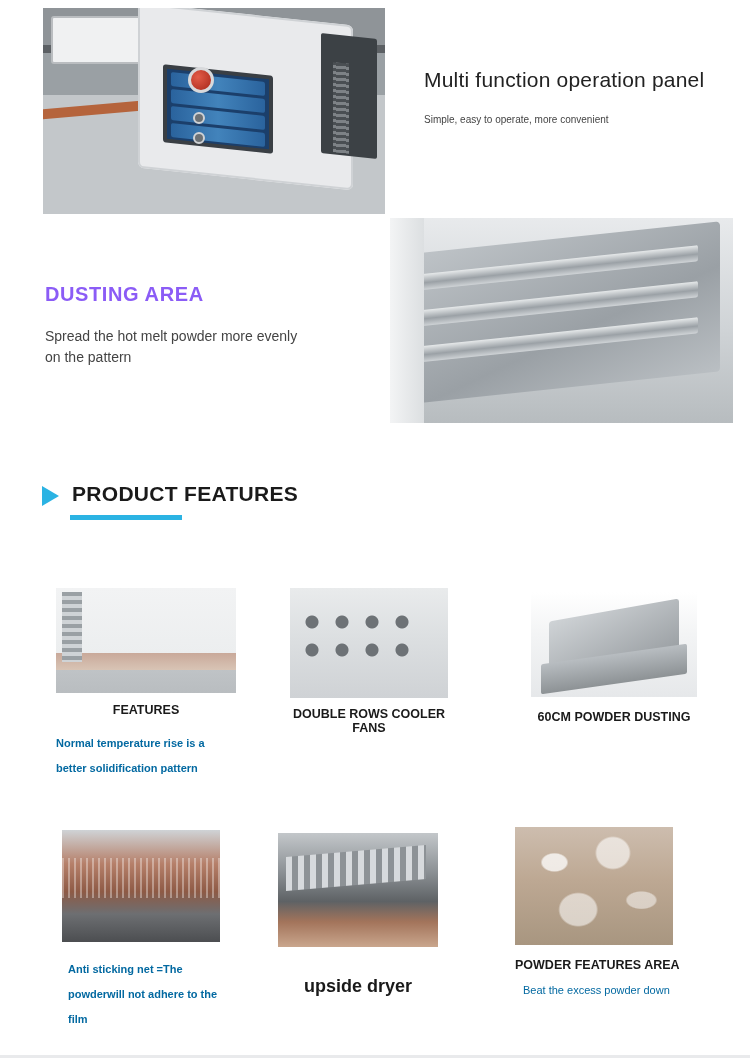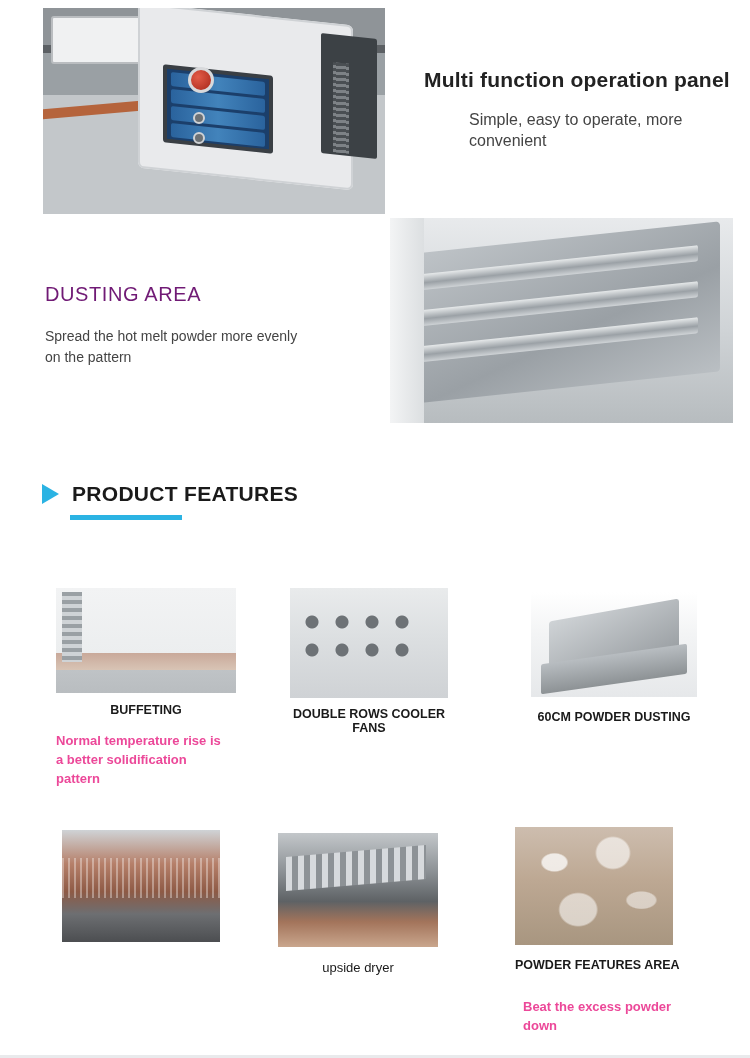--- a/index.html
+++ b/index.html
@@ -74,25 +74,25 @@
     background:#3c4145; transform: skewY(6deg); border-radius:2px;
   }
   #panel-photo .vent {
     position:absolute; left:290px; top:55px; width:16px; height:90px;
     background: repeating-linear-gradient(180deg,#4a4f53 0 3px,#7d8286 3px 6px);
     transform: skewY(6deg);
   }
 
   .sec1-title {
     position: absolute; left: 424px; top: 68px;
-    font-size: 21px; font-weight: 700; color: #222; letter-spacing: .2px;
+    font-size: 21px; font-weight: 400; color: #222; letter-spacing: .2px;
   }
   .sec1-sub {
     position: absolute; left: 424px; top: 109px; width: 250px;
-    font-size: 16px; line-height: 21px; color: #444; margin-left: 45px;
+    font-size: 10px; line-height: 21px; color: #444;
   }
 
   
   #dusting-photo {
     left: 390px; top: 218px; width: 343px; height: 205px;
     background: linear-gradient(180deg,#e8eaec 0%, #cfd3d6 55%, #b7bcbf 100%);
   }
   #dusting-photo .box {
     position:absolute; left:14px; top:20px; width:316px; height:150px;
     background: linear-gradient(160deg,#bfc4c8, #9aa0a5 60%, #babfc3);
@@ -106,31 +106,31 @@
   #dusting-photo .bar.b1 { top:42px; }
   #dusting-photo .bar.b2 { top:78px; }
   #dusting-photo .bar.b3 { top:114px; }
   #dusting-photo .side {
     position:absolute; left:0; top:0; width:34px; height:100%;
     background: linear-gradient(90deg,#f3f4f5,#dcdfe1);
   }
 
   .sec2-title {
     position: absolute; left: 45px; top: 283px;
-    font-size: 20px; font-weight: 400; letter-spacing: .6px; color: #701a75;
+    font-size: 20px; font-weight: 700; letter-spacing: .6px; color: #8b5cf6;
   }
   .sec2-sub {
     position: absolute; left: 45px; top: 326px; width: 265px;
     font-size: 14px; line-height: 21px; color: #444;
   }
 
   
   .pf-head {
     position: absolute; left: 42px; top: 482px;
-    display: flex; align-items: center;
+    display: flex; align-items: flex-end;
   }
   .pf-arrow {
     width: 0; height: 0;
     border-left: 17px solid #2bb3e3;
     border-top: 10px solid transparent;
     border-bottom: 10px solid transparent;
     margin-right: 13px;
   }
   .pf-title {
     font-size: 21px; font-weight: 700; letter-spacing: .3px; color: #1a1a1a;
@@ -140,21 +140,21 @@
     width: 112px; height: 5px; background: #2bb3e3;
   }
 
   
   .item { position: absolute; }
   .item .cap {
     font-size: 12.5px; font-weight: 700; color: #1a1a1a;
     text-align: center;
   }
   .item .desc {
-    font-size: 13px; line-height: 19px; color: #ec4899; font-weight: 700;
+    font-size: 11px; line-height: 25px; color: #0369a1; font-weight: 700;
   }
 
   
   #f1 { left: 56px;  top: 588px; }
   #f1 .ph { width: 180px; height: 105px; }
   #f2 { left: 290px; top: 588px; }
   #f2 .ph { width: 158px; height: 110px; }
   #f3 { left: 531px; top: 592px; }
   #f3 .ph { width: 166px; height: 105px; }
 
@@ -275,42 +275,43 @@
 <div class="sec2-sub">Spread the hot melt powder more evenly on the pattern</div>
 
 <div class="pf-head">
   <div class="pf-arrow"></div>
   <div class="pf-title">PRODUCT FEATURES</div>
 </div>
 <div class="pf-underline"></div>
 
 <div class="item" id="f1">
   <div class="photo ph tex-heatplate" style="position:relative;"></div>
-  <div class="cap" style="margin-top:10px;">BUFFETING</div>
+  <div class="cap" style="margin-top:10px;">FEATURES</div>
   <div class="desc" style="margin-top:14px; width:168px;">Normal temperature rise is a better solidification pattern</div>
 </div>
 
 <div class="item" id="f2">
   <div class="photo ph tex-fans" style="position:relative;"></div>
   <div class="cap" style="margin-top:9px; width:180px; margin-left:-11px;">DOUBLE ROWS COOLER FANS</div>
 </div>
 
 <div class="item" id="f3">
   <div class="photo ph tex-shaker" style="position:relative;"></div>
   <div class="cap" style="margin-top:13px;">60CM POWDER DUSTING</div>
 </div>
 
 <div class="item" id="f4">
   <div class="photo ph tex-net" style="position:relative;"></div>
+  <div class="desc" style="margin-top:15px; width:155px; margin-left:6px;">Anti sticking net =The powderwill not adhere to the film</div>
 </div>
 
 <div class="item" id="f5">
   <div class="photo ph tex-dryer" style="position:relative;"></div>
-  <div class="cap" style="margin-top:13px; font-weight:400; font-size:13px;">upside dryer</div>
+  <div class="cap" style="margin-top:29px; font-weight:700; font-size:18px;">upside dryer</div>
 </div>
 
 <div class="item" id="f6">
   <div class="photo ph tex-buffet" style="position:relative;"></div>
   <div class="cap" style="margin-top:13px;">POWDER FEATURES AREA</div>
-  <div class="desc" style="margin-top:25px; width:150px; margin-left:8px; font-weight:700;">Beat the excess powder down</div>
+  <div class="desc" style="margin-top:6px; width:150px; margin-left:8px; font-weight:400;">Beat the excess powder down</div>
 </div>
 
 <div class="divider"></div>
 
 </body></html>

